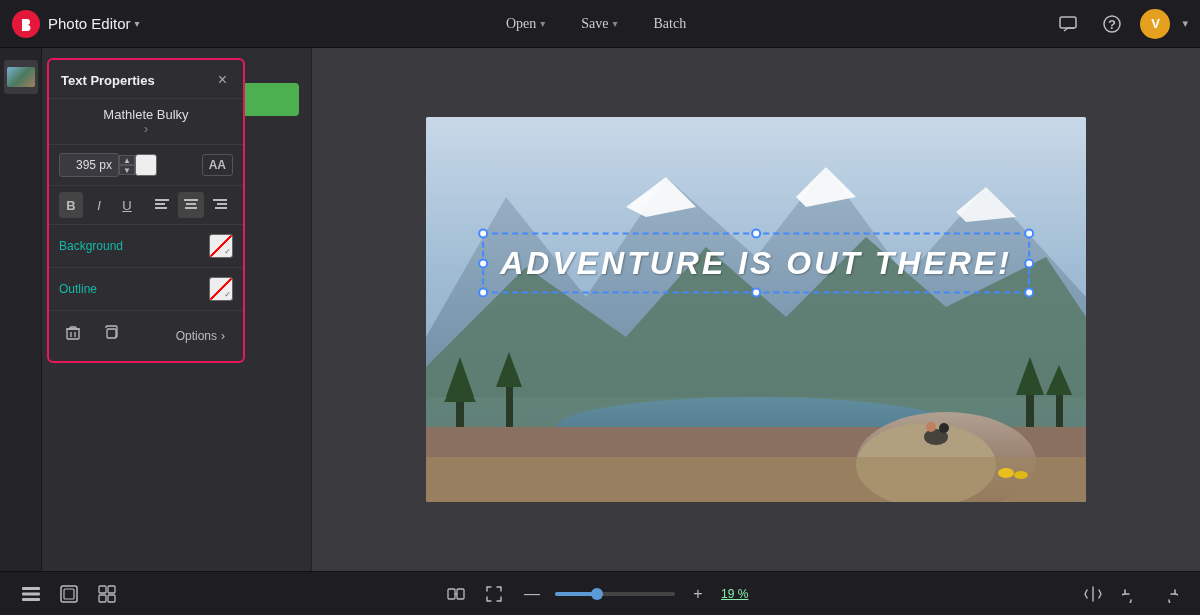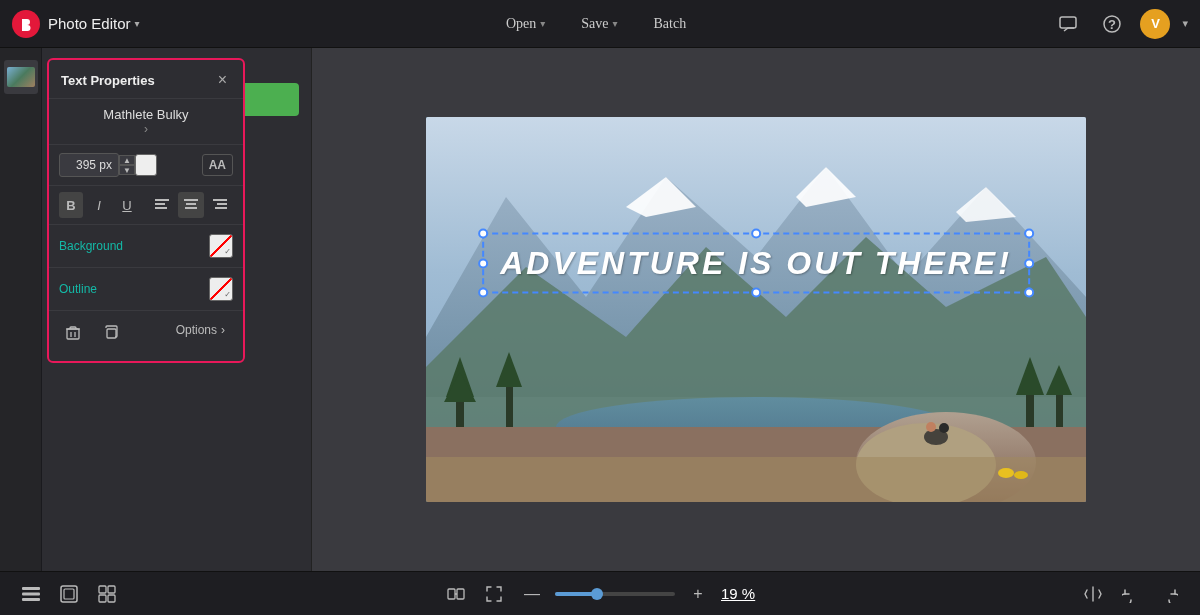--- a/index.html
+++ b/index.html
@@ -53,21 +53,21 @@
     .align-group { display: flex; gap: 3px; margin-left: 6px; }
 
     
     .prop-row { display: flex; align-items: center; padding: 9px 10px; border-bottom: 1px solid #3a3a3f; }
     .prop-label { flex: 1; font-size: 12px; color: #14b8a6; }
     .color-none-swatch { width: 24px; height: 24px; border: 1px solid #666; border-radius: 3px; cursor: pointer; position: relative; overflow: hidden; background: #eee; }
     .color-none-swatch::before { content: ''; position: absolute; top: 0; left: 0; right: 0; bottom: 0; background: linear-gradient(to bottom right, transparent calc(50% - 1px), red calc(50% - 1px), red calc(50% + 1px), transparent calc(50% + 1px)); }
     .color-none-swatch::after { content: '✓'; position: absolute; bottom: 1px; right: 1px; font-size: 8px; color: #666; }
 
     
-    .actions-row { display: flex; align-items: flex-start; padding: 8px 10px; gap: 10px; }
+    .actions-row { display: flex; align-items: flex-end; padding: 8px 10px; gap: 10px; }
     .action-icon-btn { background: none; border: none; color: #bbb; cursor: pointer; width: 28px; height: 28px; display: flex; align-items: center; justify-content: center; border-radius: 3px; font-size: 14px; }
     .options-btn { background: none; border: none; color: #bbb; cursor: pointer; display: flex; align-items: center; gap: 4px; font-size: 12px; padding: 4px 8px; border-radius: 3px; margin-left: auto; }
 
     
     .canvas-area { flex: 1; background: #3a3a3f; display: flex; flex-direction: column; align-items: center; justify-content: center; overflow: hidden; position: relative; }
 
     .canvas-frame { position: relative; }
     .canvas-image { width: 660px; height: 385px; background: linear-gradient(160deg, #7ab0d4 0%, #a8c8e0 20%, #6b95b0 40%, #4a7a5e 55%, #3d6b4e 65%, #6b7c5a 70%, #8a7055 80%, #a08060 90%, #c0a070 100%); border-radius: 2px; overflow: hidden; position: relative; }
 
     
@@ -88,21 +88,21 @@
     .handle-lm { top: calc(50% - 5px); left: -6px; }
     .handle-rm { top: calc(50% - 5px); right: -6px; }
 
     
     .bottombar { height: 44px; background: #1e1e22; display: flex; align-items: center; padding: 0 16px; border-top: 1px solid #111; flex-shrink: 0; justify-content: space-between; }
     .bottom-left { display: flex; align-items: center; gap: 8px; }
     .bottom-center { display: flex; align-items: center; gap: 8px; }
     .bottom-right { display: flex; align-items: center; gap: 8px; }
     .bottom-icon-btn { background: none; border: none; color: #bbb; cursor: pointer; width: 30px; height: 30px; display: flex; align-items: center; justify-content: center; border-radius: 4px; font-size: 16px; }
     .zoom-track { position: relative; display: flex; align-items: center; }
-    .zoom-pct { font-size: 15px; color: #ffffff; min-width: 38px; text-decoration: underline; }
+    .zoom-pct { font-size: 12px; color: #86efac; min-width: 38px; text-decoration: underline; }
     .zoom-btn { background: none; border: none; color: #bbb; cursor: pointer; font-size: 16px; padding: 0 4px; }
 
     
     .thumb-sidebar { width: 42px; background: #252528; flex-shrink: 0; display: flex; flex-direction: column; align-items: center; padding-top: 12px; gap: 6px; border-right: 1px solid #1a1a1e; }
     .thumb-item { width: 34px; height: 34px; background: #3a3a3f; border-radius: 3px; cursor: pointer; display: flex; align-items: center; justify-content: center; }
     .thumb-mini { width: 28px; height: 20px; background: linear-gradient(135deg, #7ab0d4 0%, #4a7a5e 50%, #a08060 100%); border-radius: 2px; }
   </style>
 </head>
 <body>
 

